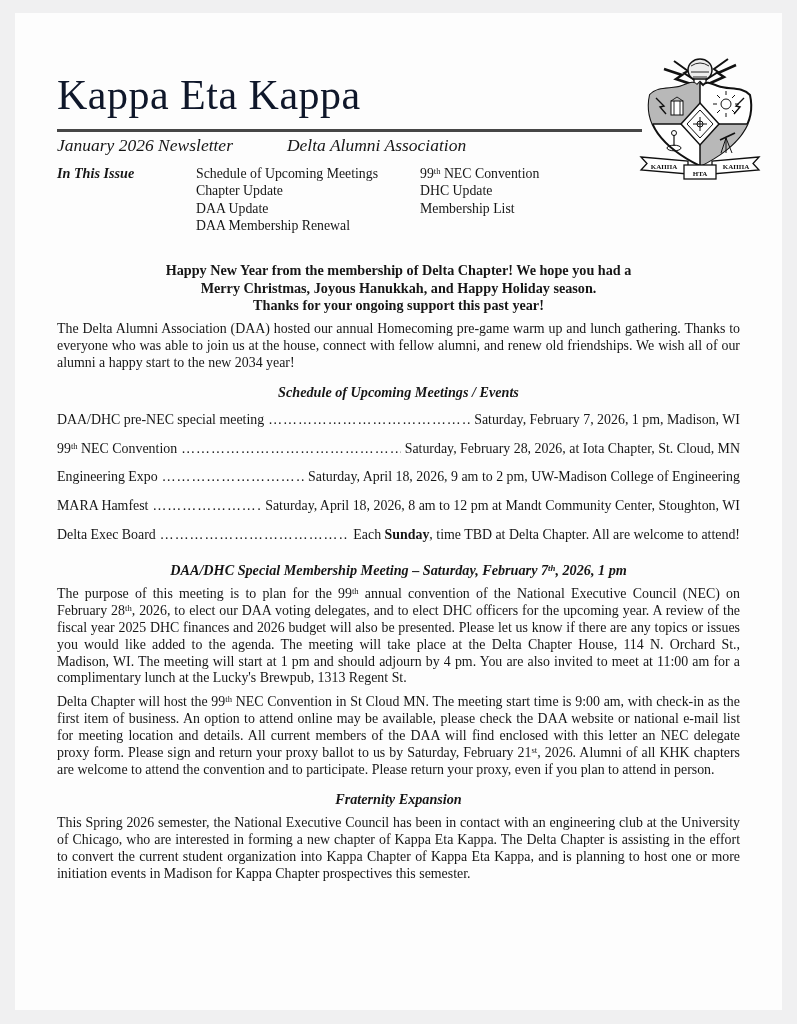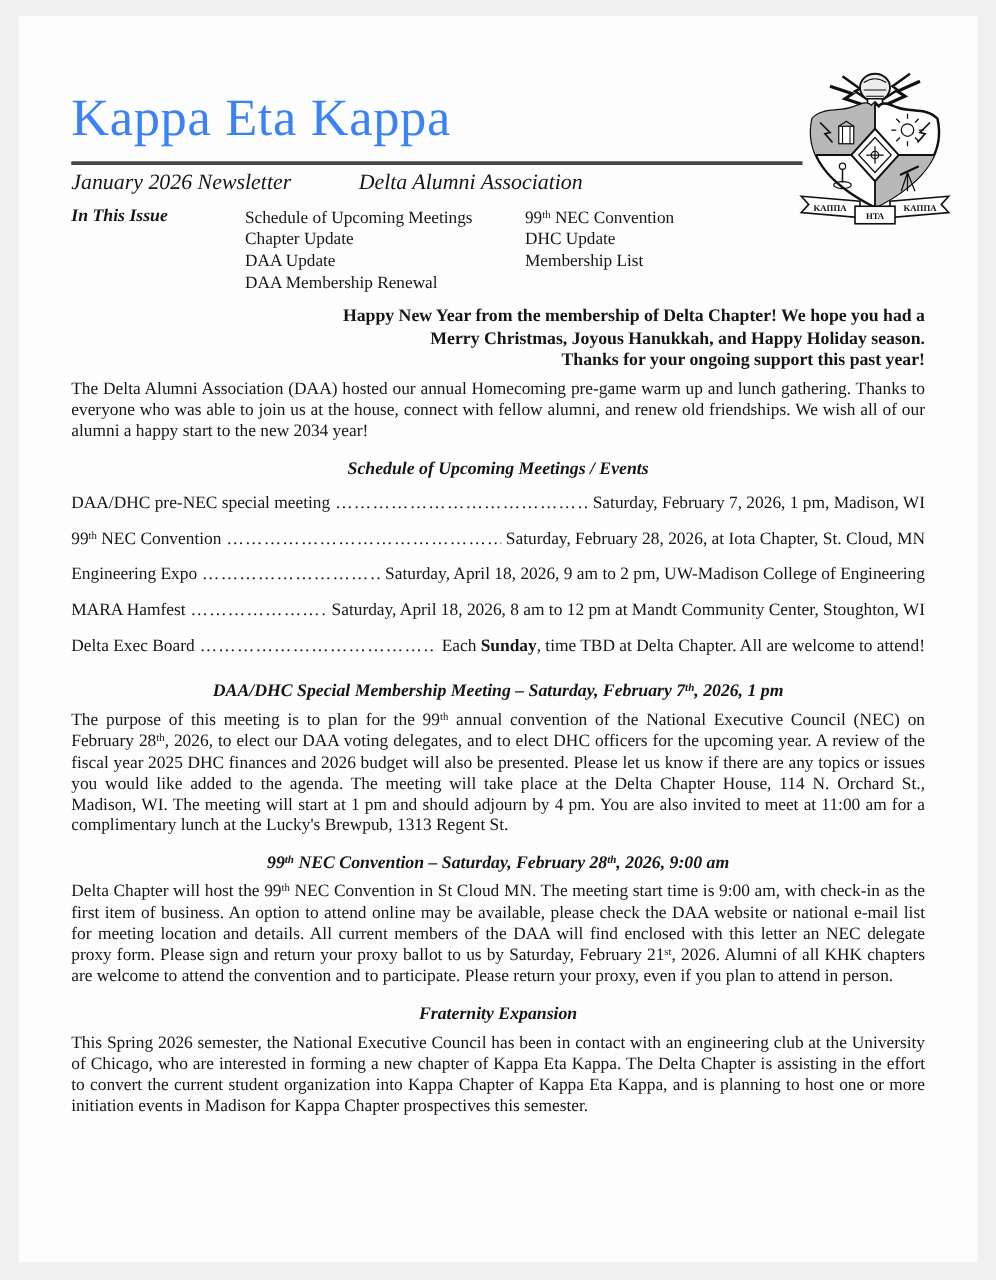--- a/index.html
+++ b/index.html
@@ -6,31 +6,31 @@
   body { font-family: "Liberation Serif", serif; color: #161616; }
   .page {
     width: 767px; height: 997px; margin: 13px auto 14px auto;
     background: #fdfdfd; box-sizing: border-box;
     padding: 0 42px; position: relative; overflow: hidden;
   }
   
   .masthead { position: relative; padding-top: 60px; }
   .masthead h1 {
     margin: 0; font-size: 42px; font-weight: 400; letter-spacing: 0.5px;
-    line-height: 1.05; color: #3b82f6;
+    line-height: 1.05; color: #0f172a;
   }
   .crest { position: absolute; right: -26px; top: 40px; width: 132px; height: 130px; }
   .rule { border: 0; border-top: 3px solid #474747; width: 585px; margin: 12px 0 3px 0; }
   .issue-line { font-style: italic; font-size: 17.5px; margin-top: 2px; }
   .issue-line .org { margin-left: 54px; }
   
   .toc { display: grid; grid-template-columns: 139px 224px auto; font-size: 13.8px; line-height: 17.3px; margin-top: 9px; }
   .toc-label { font-weight: bold; font-style: italic; font-size: 14.2px; }
   
-  .greeting { text-align: right; font-weight: bold; font-size: 14.2px; line-height: 17.3px; margin-top: 11px; }
+  .greeting { text-align: center; font-weight: bold; font-size: 14.2px; line-height: 17.3px; margin-top: 28px; }
   
   .para { font-size: 13.9px; line-height: 16.9px; text-align: justify; margin: 7px 0 0 0; }
   .section-heading { text-align: center; font-weight: bold; font-style: italic; font-size: 14.2px; margin: 12px 0 5px 0; }
   sup { font-size: 0.62em; vertical-align: baseline; position: relative; top: -0.45em; line-height: 0; }
   
   .sched { margin: 5px 0 1px 0; }
   .sched-row { display: flex; align-items: baseline; font-size: 13.9px; line-height: 28.8px; white-space: nowrap; justify-content: center; }
   .sched-row .dots { flex: 1 1 auto; overflow: hidden; min-width: 16px; margin: 0 4px; letter-spacing: 1px; }
   .crest text { font-family: "Liberation Serif", serif; font-weight: bold; }
 </style>
@@ -148,19 +148,18 @@
     <div class="sched-row">
       <span>Delta Exec Board</span>
       <span class="dots">……………………………………………………………………………………………………</span>
       <span>Each <b>Sunday</b>, time TBD at Delta Chapter. All are welcome to attend!</span>
     </div>
   </div>
 
   <div class="section-heading">DAA/DHC Special Membership Meeting – Saturday, February 7<sup>th</sup>, 2026, 1 pm</div>
   <p class="para">The purpose of this meeting is to plan for the 99<sup>th</sup> annual convention of the National Executive Council (NEC) on February 28<sup>th</sup>, 2026, to elect our DAA voting delegates, and to elect DHC officers for the upcoming year. A review of the fiscal year 2025 DHC finances and 2026 budget will also be presented. Please let us know if there are any topics or issues you would like added to the agenda. The meeting will take place at the Delta Chapter House, 114 N. Orchard St., Madison, WI. The meeting will start at 1 pm and should adjourn by 4 pm. You are also invited to meet at 11:00 am for a complimentary lunch at the Lucky's Brewpub, 1313 Regent St.</p>
 
-  <div class="section-heading">99<sup>th</sup> NEC Convention – Saturday, February 28<sup>th</sup>, 2026, 9:00 am</div>
   <p class="para">Delta Chapter will host the 99<sup>th</sup> NEC Convention in St Cloud MN. The meeting start time is 9:00 am, with check-in as the first item of business. An option to attend online may be available, please check the DAA website or national e-mail list for meeting location and details. All current members of the DAA will find enclosed with this letter an NEC delegate proxy form. Please sign and return your proxy ballot to us by Saturday, February 21<sup>st</sup>, 2026. Alumni of all KHK chapters are welcome to attend the convention and to participate. Please return your proxy, even if you plan to attend in person.</p>
 
   <div class="section-heading">Fraternity Expansion</div>
   <p class="para">This Spring 2026 semester, the National Executive Council has been in contact with an engineering club at the University of Chicago, who are interested in forming a new chapter of Kappa Eta Kappa. The Delta Chapter is assisting in the effort to convert the current student organization into Kappa Chapter of Kappa Eta Kappa, and is planning to host one or more initiation events in Madison for Kappa Chapter prospectives this semester.</p>
 
 </div>
 
 </body></html>

